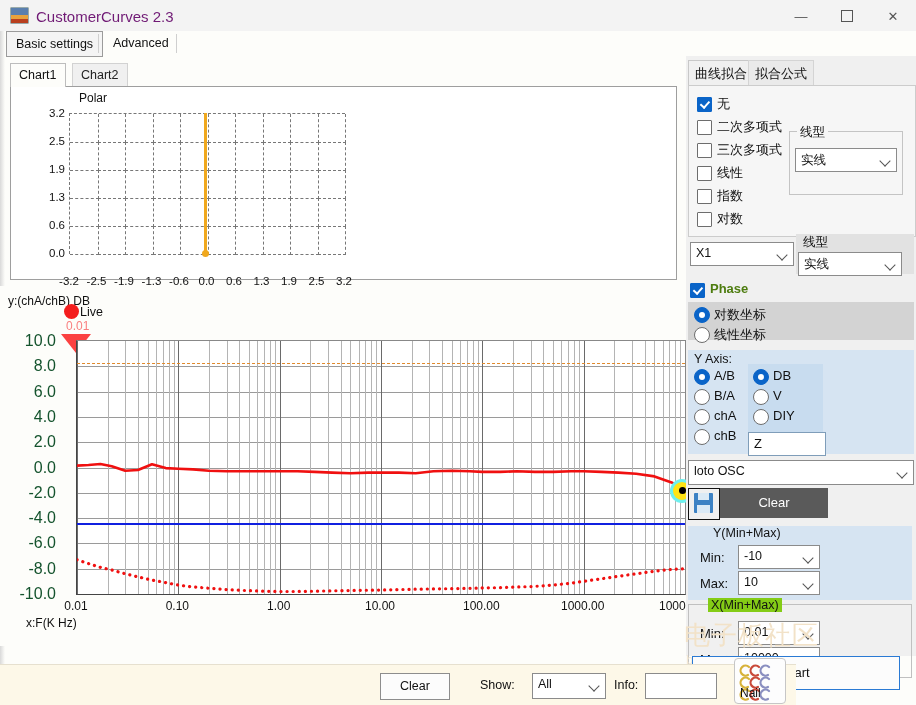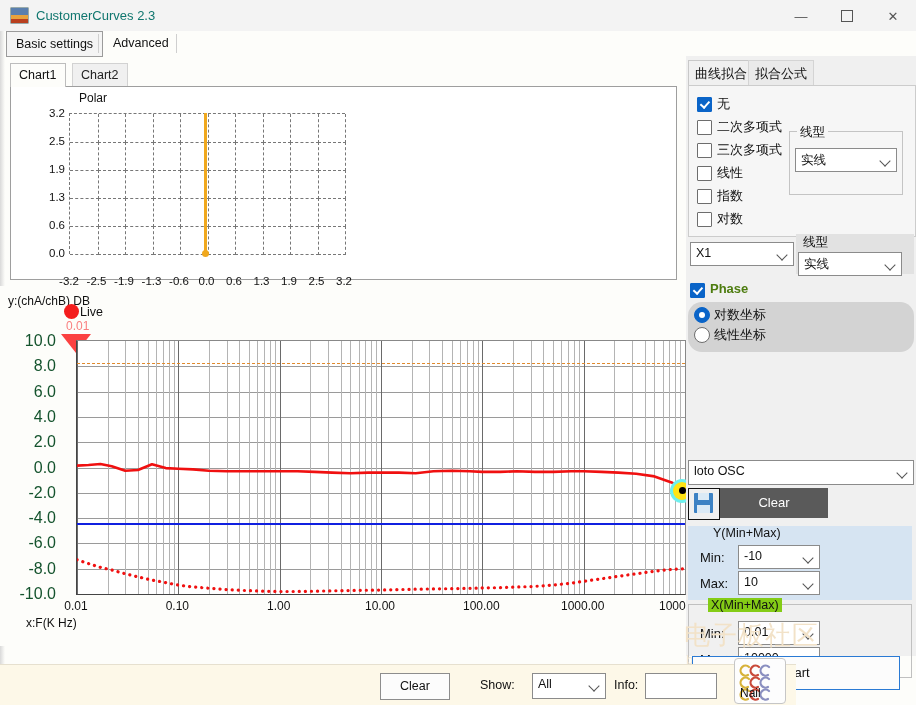--- a/index.html
+++ b/index.html
@@ -9,21 +9,21 @@
     font-size:12px;color:#111;background:#f0f0f0;
     -webkit-font-smoothing:antialiased;
   }
   #app{position:relative;width:916px;height:705px;background:#fdfdfa;}
 
   
   .titlebar{position:absolute;left:0;top:0;width:916px;height:31px;background:#f3f3f3;
     border-bottom:1px solid #e2e2e2;}
   .tb-icon{position:absolute;left:10px;top:7px;width:17px;height:15px;border:1px solid #9aa;
     background:linear-gradient(#5a7fae 0 45%,#e8a23c 45% 75%,#b9401f 75% 100%);border-radius:1px;}
-  .tb-title{position:absolute;left:36px;top:8px;font-size:13px;color:#0f766e;}
+  .tb-title{position:absolute;left:36px;top:8px;font-size:15px;color:#701a75;}
   .wbtn{position:absolute;top:0;width:46px;height:31px;cursor:default;}
   .wbtn span{position:absolute;left:50%;top:50%;transform:translate(-50%,-50%);color:#555;font-size:13px;line-height:1;}
   .wmin{right:92px;} .wmax{right:46px;} .wclose{right:0;}
   .sq{display:block;width:10px;height:10px;border:1.2px solid #555;}
 
   
   .maintabs{position:absolute;left:0;top:31px;width:916px;height:25px;background:#fdfdfa;}
   .mt{position:absolute;top:0;height:24px;line-height:24px;padding:0 9px;font-size:12.5px;color:#111;}
   .mt.sel{left:6px;border:1px solid #9b9b9b;background:#f4f4f4;}
   .mt.plain{left:104px;}
@@ -94,21 +94,21 @@
   .cblab{position:absolute;left:20px;top:0;font-size:13px;white-space:nowrap;}
   .grpbox{position:absolute;border:1px solid #c4c4c4;}
   .grptitle{position:absolute;font-size:12.5px;background:#f6f6f6;padding:0 3px;}
   .sel-in{position:absolute;background:#fff;border:1px solid #8b8b8b;height:22px;}
   .sel-in .txt{position:absolute;left:5px;top:3px;font-size:12.5px;}
   .chev{position:absolute;right:7px;top:8px;width:7px;height:7px;border-right:1.4px solid #555;
     border-bottom:1.4px solid #555;transform:rotate(45deg);}
 
   .phasewrap{position:absolute;left:2px;top:225px;width:226px;}
   .phase-lab{position:absolute;left:22px;top:0;font-size:13px;color:#4d7c0f;font-weight:bold;}
-  .scalebox{position:absolute;left:2px;top:246px;width:226px;height:50px;background:#d3d3d3;border-radius:14px;}
+  .scalebox{position:absolute;left:2px;top:246px;width:226px;height:38px;background:#d3d3d3;}
   .rad{position:absolute;width:14px;height:14px;border-radius:50%;border:1px solid #6d6d6d;background:#fff;}
   .rad.on{border:1px solid #0a64c8;background:#0a64c8;}
   .rad.on::after{content:"";position:absolute;left:4px;top:4px;width:6px;height:6px;border-radius:50%;background:#fff;}
   .radlab{position:absolute;font-size:13px;}
   .yaxbox{position:absolute;left:2px;top:294px;width:226px;height:104px;background:#d6e4f2;}
   .unitbox{position:absolute;left:60px;top:14px;width:75px;height:72px;background:#c8dcef;}
   .zfield{position:absolute;left:60px;top:82px;width:76px;height:22px;background:#fff;border:1px solid #7f9db9;}
   .zfield span{position:absolute;left:5px;top:3px;font-size:13px;}
 
   .osc{position:absolute;left:2px;top:404px;width:224px;height:23px;}
@@ -443,20 +443,44 @@
       <div class="phase-lab">Phase</div>
     </div>
 
     <div class="scalebox">
       <div class="rad on" style="left:6px;top:5px;"></div>
       <div class="radlab" style="left:26px;top:4px;">对数坐标</div>
       <div class="rad" style="left:6px;top:25px;"></div>
       <div class="radlab" style="left:26px;top:24px;">线性坐标</div>
     </div>
 
+    <div class="yaxbox">
+      <div style="position:absolute;left:6px;top:2px;font-size:12.5px;">Y Axis:</div>
+
+      <div class="rad on" style="left:6px;top:19px;"></div>
+      <div class="radlab" style="left:26px;top:18px;">A/B</div>
+      <div class="rad" style="left:6px;top:39px;"></div>
+      <div class="radlab" style="left:26px;top:38px;">B/A</div>
+      <div class="rad" style="left:6px;top:59px;"></div>
+      <div class="radlab" style="left:26px;top:58px;">chA</div>
+      <div class="rad" style="left:6px;top:79px;"></div>
+      <div class="radlab" style="left:26px;top:78px;">chB</div>
+
+      <div class="unitbox">
+        <div class="rad on" style="left:5px;top:5px;"></div>
+        <div class="radlab" style="left:25px;top:4px;">DB</div>
+        <div class="rad" style="left:5px;top:25px;"></div>
+        <div class="radlab" style="left:25px;top:24px;">V</div>
+        <div class="rad" style="left:5px;top:45px;"></div>
+        <div class="radlab" style="left:25px;top:44px;">DIY</div>
+      </div>
+      <div class="zfield">
+        <span>Z</span>
+      </div>
+    </div>
 
     <div class="sel-in osc">
       <div class="txt">loto OSC</div>
       <div class="chev"></div>
     </div>
 
     <div class="saverow">
       <div class="saveicon">
         <div class="floppy"></div>
       </div>

